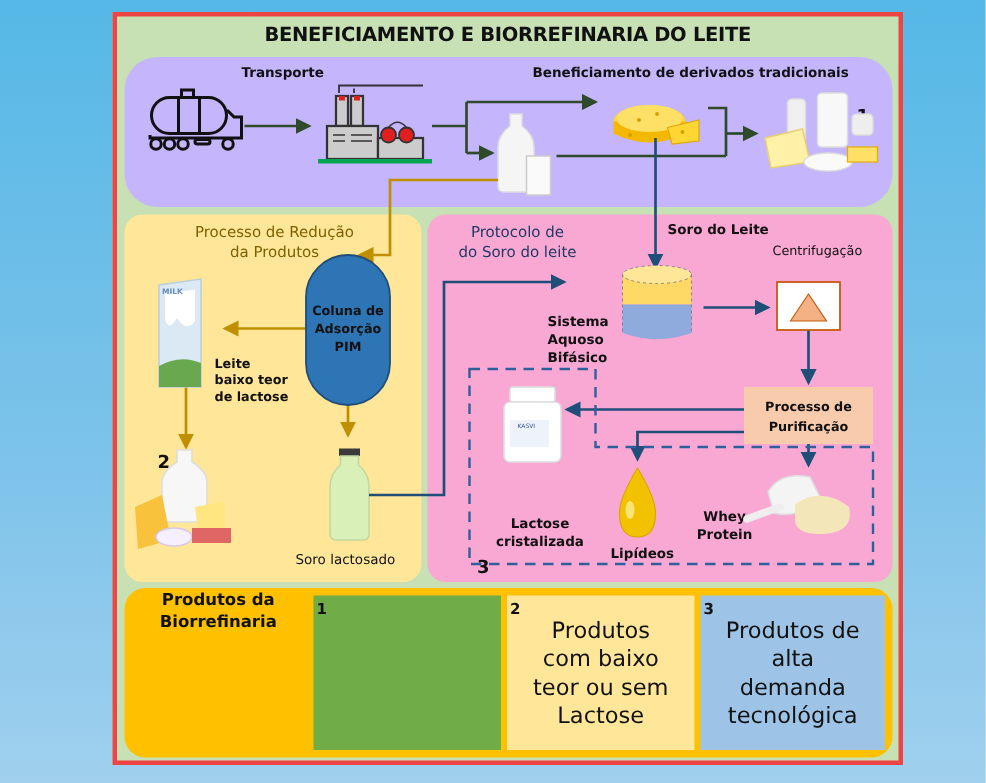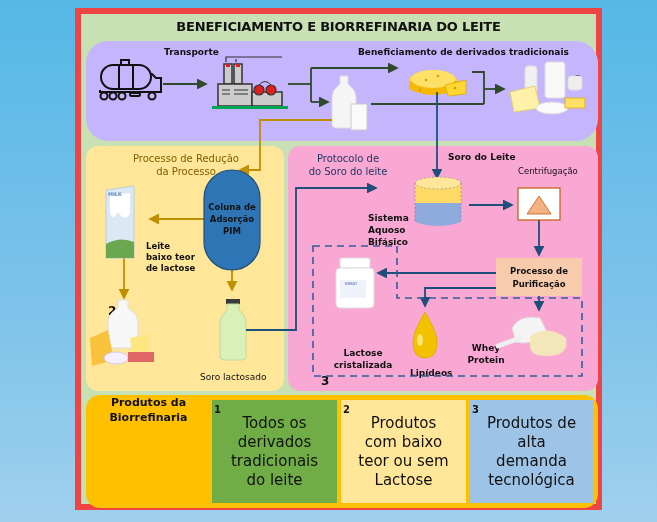--- a/index.html
+++ b/index.html
@@ -4,21 +4,21 @@
 <style>
   html, body { margin: 0; padding: 0; }
   body {
     width: 657px; height: 522px; overflow: hidden;
     background: linear-gradient(180deg, #55b8e6 0%, #7ec3ea 60%, #a0d0ee 100%);
     font-family: "DejaVu Sans", sans-serif;
     position: relative;
   }
   .frame {
     position: absolute; left: 75px; top: 8px; width: 527px; height: 502px;
-    background: #c7e0b4; border: 6px solid #ef4444; box-sizing: border-box;
+    background: #c7e0b4; border: 3px solid #ef4444; box-sizing: border-box;
   }
   .main-title {
     position: absolute; left: 0; right: 0; top: 5px; text-align: center;
     font-weight: bold; font-size: 13px; color: #111; letter-spacing: -0.2px;
   }
   .top-panel {
     position: absolute; left: 5px; top: 27px; width: 512px; height: 100px;
     background: #c4b5fd; border-radius: 22px;
   }
   .lbl { position: absolute; font-size: 9px; color: #111; white-space: nowrap; }
@@ -58,21 +58,21 @@
 
   <div class="top-panel">
     <div class="lbl b" style="left:78px; top:6px;">Transporte</div>
     <div class="lbl b" style="left:272px; top:6px;">Beneficiamento de derivados tradicionais</div>
     <div class="num-tag" style="left:488px; top:32px;">1</div>
   </div>
 
   <div class="yellow-panel">
     <div class="panel-title" style="left:20px; width:160px; top:6px; color:#7f6000;">
       <div>Processo de Redução</div>
-      <div>da Processo</div>
+      <div>da Produtos</div>
     </div>
     <div class="lbl b" style="left:60px; top:95px; line-height:11px; font-size:8.5px;">
       <div>Leite</div>
       <div>baixo teor</div>
       <div>de lactose</div>
     </div>
     <div class="num-tag" style="left:22px; top:158px;">2</div>
     <div class="lbl" style="left:114px; top:226px; font-size:9px;">Soro lactosado</div>
   </div>
 
@@ -102,26 +102,20 @@
 
   <div class="bottom-panel">
     <div class="prod-label">
       <div>
         <div>Produtos da</div>
         <div>Biorrefinaria</div>
       </div>
     </div>
     <div class="prod-box" style="left:126px; width:125px; background:#70ad47;">
       <span class="num">1</span>
-      <div>
-        <div>Todos os</div>
-        <div>derivados</div>
-        <div>tradicionais</div>
-        <div>do leite</div>
-      </div>
     </div>
     <div class="prod-box" style="left:255px; width:125px; background:#ffe699;">
       <span class="num">2</span>
       <div>
         <div>Produtos</div>
         <div>com baixo</div>
         <div>teor ou sem</div>
         <div>Lactose</div>
       </div>
     </div>

